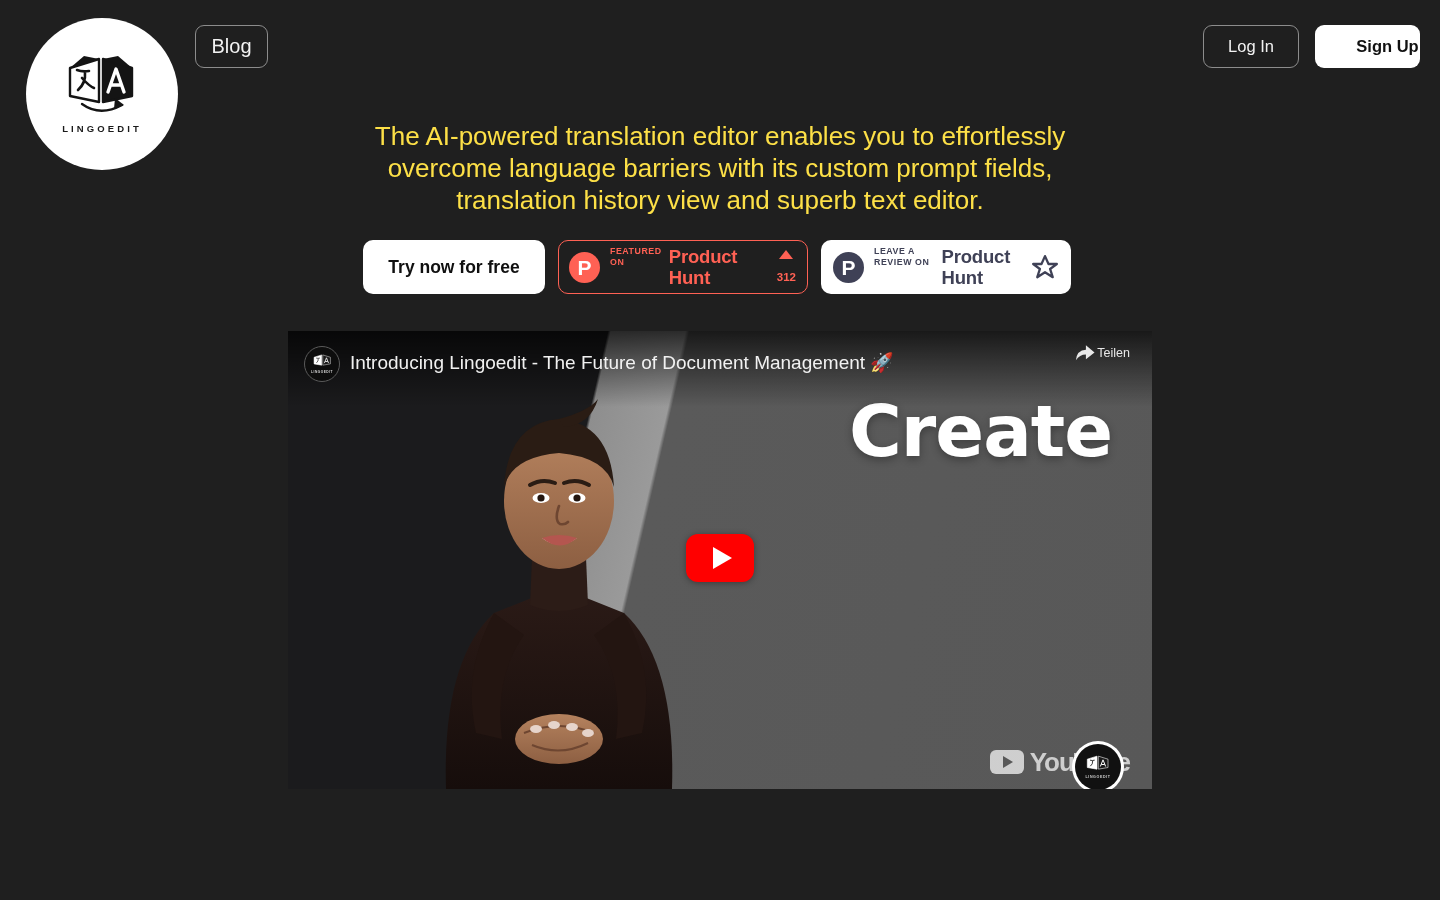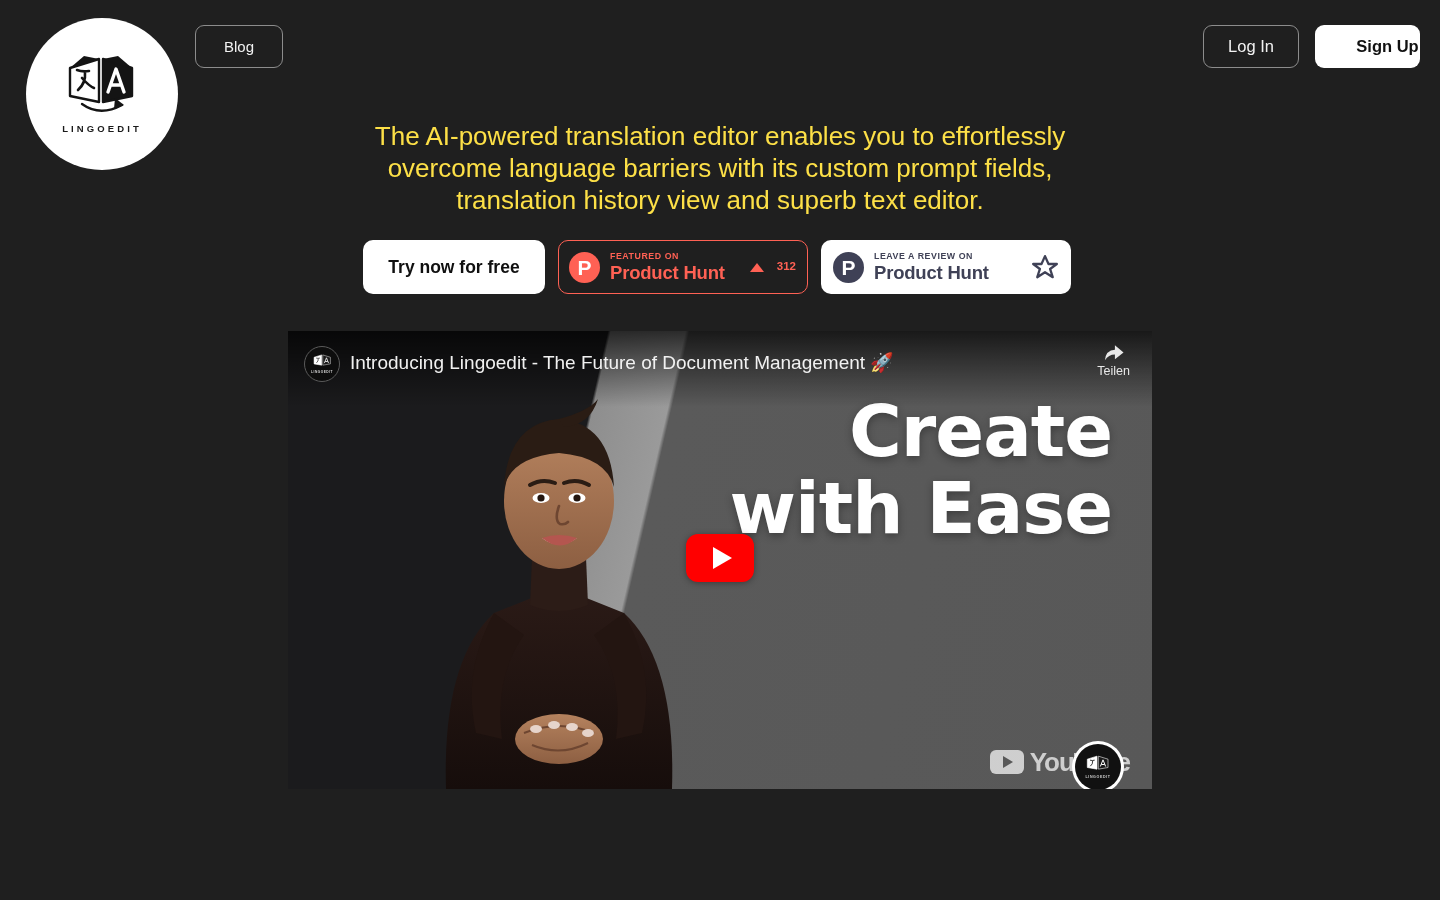--- a/index.html
+++ b/index.html
@@ -22,23 +22,23 @@
     gap: 4px;
   }
   .logo-mark { width: 72px; height: 66px; display:block; }
   .logo-word {
     font-size: 9.5px; letter-spacing: 3.1px; font-weight: 700;
     color: #1a1a1a; line-height: 1;
   }
 
   .blog-btn {
     position: absolute; left: 195px; top: 25px;
-    width: 88px; height: 43px; border-radius: 9px;
+    width: 73px; height: 43px; border-radius: 9px;
     border: 1.3px solid #8c8c8c; background: transparent;
-    color: #f2f2f2; font-size: 15px; font-weight: 500;
+    color: #f2f2f2; font-size: 20px; font-weight: 500;
     font-family: "Liberation Sans", sans-serif;
     display:flex; align-items:center; justify-content:center;
     cursor: pointer;
   }
 
   .login-btn {
     position: absolute; left: 1203px; top: 25px;
     width: 96px; height: 43px; border-radius: 9px;
     border: 1.3px solid #8c8c8c; background: transparent;
     color: #f2f2f2; font-size: 16.5px; font-weight: 400;
@@ -85,24 +85,24 @@
     padding: 0 11px 0 10px; gap: 10px;
   }
   .ph-circle {
     width: 31px; height: 31px; border-radius: 50%;
     background: #ff6154; color: #ffffff;
     display:flex; align-items:center; justify-content:center;
     font-size: 21px; font-weight: 700; line-height: 1;
     flex: 0 0 auto;
     font-family: "Liberation Sans", sans-serif;
   }
-  .ph-text { display:flex; flex-direction: column; justify-content:space-between; flex:1; }
+  .ph-text { display:flex; flex-direction: row; justify-content:space-between; flex:1; }
   .ph-kicker { font-size: 8.8px; font-weight: 700; letter-spacing: .55px; color:#ff6154; line-height: 1.25; }
   .ph-brand  { font-size: 18.5px; font-weight: 700; color:#ff6154; line-height: 1.15; letter-spacing:-.2px;}
-  .ph-votes  { display:flex; flex-direction:row; align-items:center; justify-content:flex-end; gap:13px; flex:0 0 auto; }
+  .ph-votes  { display:flex; flex-direction:column; align-items:center; justify-content:flex-end; gap:13px; flex:0 0 auto; }
   .ph-tri {
     width: 0; height: 0;
     border-left: 7px solid transparent; border-right: 7px solid transparent;
     border-bottom: 9px solid #ff6154;
   }
   .ph-count { font-size: 11.5px; font-weight: 700; color: #ff6154; line-height:1; }
 
   .ph-review {
     width: 250px; height: 54px; border-radius: 10px;
     background: #ffffff; border: none;
@@ -159,21 +159,21 @@
   .v-avatar svg { width: 19px; height: 17px; display:block; }
   .v-avatar .aw { font-size: 3.2px; letter-spacing:.5px; color:#d8d8d8; font-weight:700; line-height:1;}
   .v-title {
     position: absolute; left: 62px; top: 20px;
     color: #f1f1f1; font-size: 19px; font-weight: 400;
     font-family: "Liberation Sans", sans-serif;
     white-space: nowrap;
   }
   .v-share {
     position: absolute; right: 22px; top: 12px;
-    display:flex; flex-direction:column; align-items:center; gap:1px;
+    display:flex; flex-direction:row; align-items:center; gap:1px;
     cursor:pointer;
   }
   .v-share svg { width: 22px; height: 20px; display:block; }
   .v-share span { color:#e8e8e8; font-size: 12.5px; font-family:"Liberation Sans", sans-serif;}
 
   .v-play {
     position: absolute; left: 398px; top: 203px;
     width: 68px; height: 48px; border-radius: 12px;
     background: #ff0000;
     display:flex; align-items:center; justify-content:center;
@@ -317,21 +317,20 @@
         <path d="M148 384 q28 12 56 -2" stroke="#6e4631" stroke-width="2" fill="none"></path>
         <ellipse cx="152" cy="368" rx="6" ry="4" fill="#e6d4cb"></ellipse>
         <ellipse cx="170" cy="364" rx="6" ry="4" fill="#e6d4cb"></ellipse>
         <ellipse cx="188" cy="366" rx="6" ry="4" fill="#e6d4cb"></ellipse>
         <ellipse cx="204" cy="372" rx="6" ry="4" fill="#e6d4cb"></ellipse>
       </g>
     </svg>
 
     <div class="v-headline">
       <div>Create</div>
-      <div>with Ease</div>
     </div>
 
     <div class="v-topbar">
       <div class="v-avatar">
         <svg viewBox="0 0 72 60">
           <path d="M4 14 L33 5 L33 44 L4 39 Z" fill="#ffffff" stroke="#ffffff" stroke-width="2"></path>
           <path d="M37 5 L66 14 L66 39 L37 44 Z" fill="#1a1a1a" stroke="#dddddd" stroke-width="2"></path>
           <path d="M12 17 q7 2 14 0 M20 19 q1 10 -7 16" stroke="#1a1a1a" stroke-width="2.6" fill="none"></path>
           <path d="M43 36 L51 16 L59 36 M46 30 L56 30" stroke="#ffffff" stroke-width="3" fill="none"></path>
         </svg>

